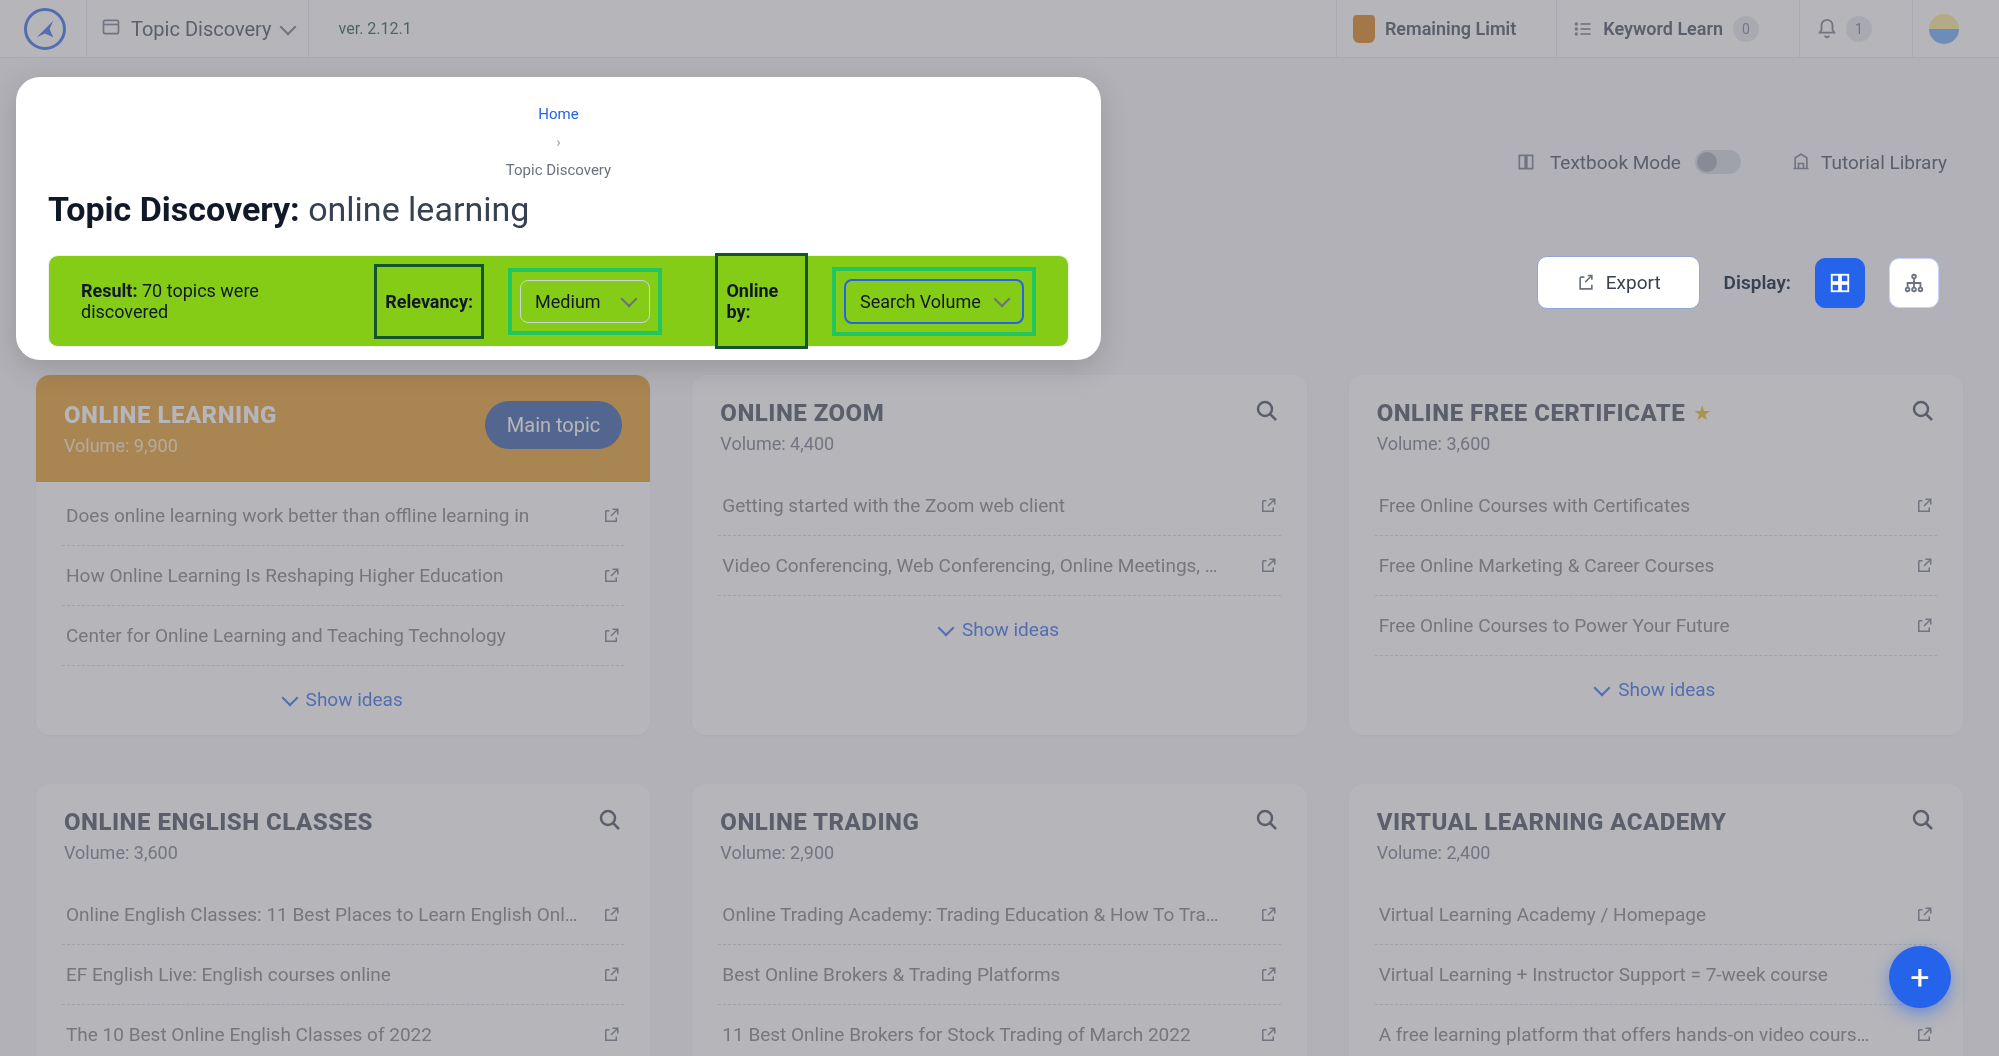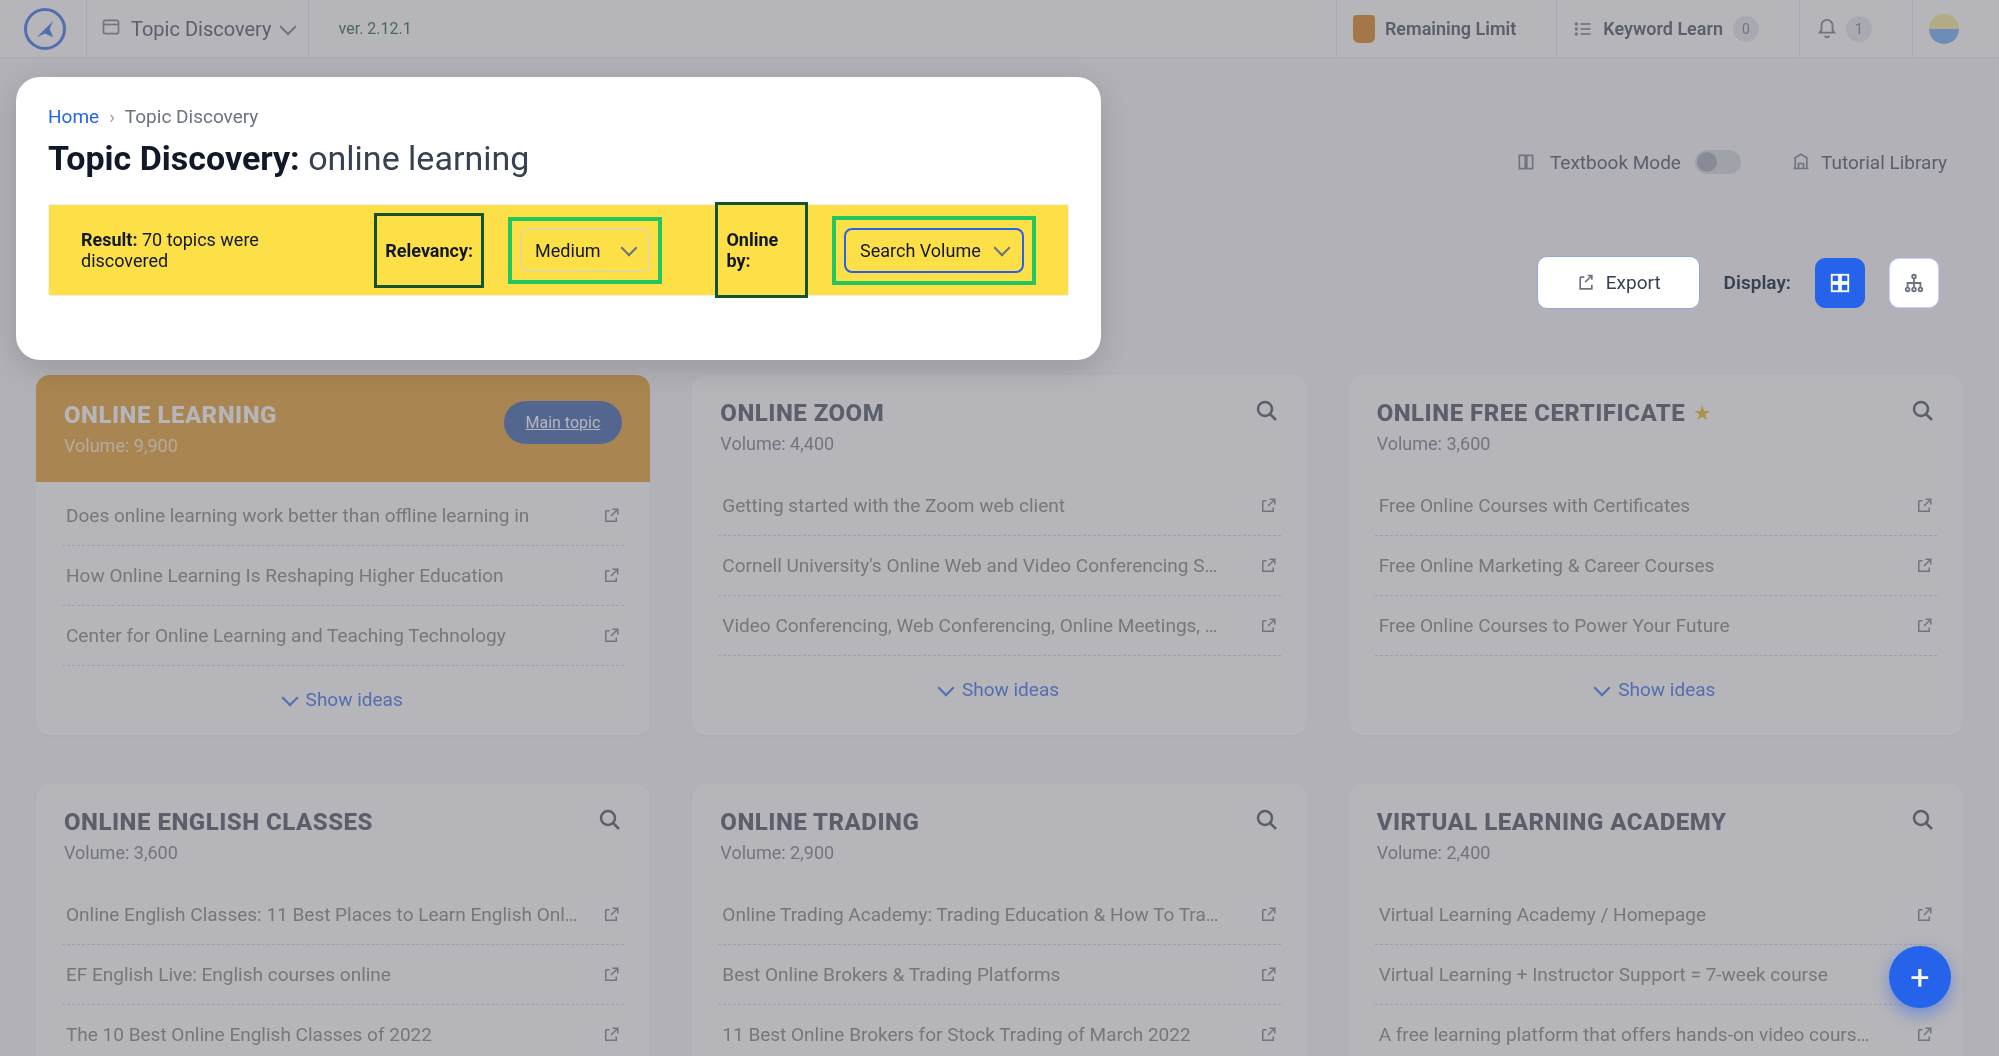--- a/index.html
+++ b/index.html
@@ -19,27 +19,27 @@
 .top-sec .label { font-size: 18px; color: #374151; font-weight: 600; }
 .badge-round { background: #e5e7eb; color: #6b7280; border-radius: 999px; min-width: 26px; height: 26px; display: inline-flex; align-items: center; justify-content: center; font-size: 14px; padding: 0 8px; }
 .remaining-icon { width: 22px; height: 28px; background: #d97706; border-radius: 4px 4px 6px 6px; position: relative; }
 .avatar { width: 30px; height: 30px; border-radius: 50%; background: linear-gradient(#fde68a 50%, #60a5fa 50%); }
 
 
 .dim { position: absolute; inset: 0; background: rgba(120,120,130,0.55); pointer-events: none; }
 
 
 .highlight { position: absolute; left: 16px; top: 77px; width: 1085px; height: 283px; background: #fff; border-radius: 24px; box-shadow: 0 8px 30px rgba(0,0,0,0.15); z-index: 10; padding: 28px 32px 24px; }
-.breadcrumb { font-size: 19px; color: #6b7280; display: flex; align-items: center; gap: 10px; margin-bottom: 10px; }
+.breadcrumb { font-size: 15px; color: #6b7280; display: flex; align-items: center; gap: 10px; margin-bottom: 10px; flex-direction: column; }
 .breadcrumb a { color: #2563eb; text-decoration: none; }
 .bc-sep { color: #9ca3af; }
 .page-title { font-size: 34px; font-weight: 700; color: #111827; margin-bottom: 26px; }
 .page-title .term { font-weight: 400; color: #374151; }
 
-.control-bar { background: #fde047; border: 1px solid #f0f0f0; border-radius: 2px; height: 92px; display: flex; align-items: center; padding: 0 32px; gap: 24px; }
+.control-bar { background: #84cc16; border: 1px solid #f0f0f0; border-radius: 10px; height: 92px; display: flex; align-items: center; padding: 0 32px; gap: 24px; }
 .result-text { font-size: 18px; color: #111827; }
 .result-text .lbl { font-weight: 700; }
 .ctl-label { font-size: 18px; font-weight: 700; color: #111827; }
 .red-box { border: 3px solid #14532d; padding: 24px 8px; display: inline-flex; align-items: center; }
 .green-box { border: 4px solid #22c55e; padding: 8px; display: inline-flex; }
 .select-box { border: 1px solid #cbd5e1; border-radius: 8px; padding: 10px 14px; font-size: 18px; color: #111827; display: flex; align-items: center; gap: 14px; min-width: 130px; justify-content: space-between; }
 .select-box.active { border: 2px solid #2563eb; }
 .chev-down { width: 12px; height: 12px; border-right: 2px solid #6b7280; border-bottom: 2px solid #6b7280; transform: rotate(45deg); margin-top: -4px; }
 .tb-mode { display: flex; align-items: center; gap: 14px; }
 .tb-mode .lbl { font-size: 19px; color: #374151; }
@@ -57,21 +57,21 @@
 
 .grid { position: absolute; left: 36px; right: 36px; top: 375px; display: grid; grid-template-columns: repeat(3, 1fr); gap: 42px; }
 .card { background: #fff; border-radius: 14px; padding: 0 0 24px; box-shadow: 0 1px 3px rgba(0,0,0,0.04); }
 .card-head { padding: 24px 28px 18px; display: flex; align-items: flex-start; justify-content: space-between; }
 .card-head.orange { background: #e59417; border-radius: 14px 14px 0 0; padding-top: 26px; padding-bottom: 26px; }
 .card-title { font-weight: 800; font-size: 24px; color: #374151; letter-spacing: 0.5px; text-transform: uppercase; }
 .card-head.orange .card-title { color: #fff; }
 .card-vol { font-size: 18px; color: #6b7280; margin-top: 6px; }
 .card-head.orange .card-vol { color: #fde7c4; }
 .star { color: #eab308; margin-left: 8px; font-size: 20px; }
-.main-pill { background: #2551a3; color: #fff; border-radius: 999px; padding: 12px 22px; font-size: 16px; text-decoration: underline; }
+.main-pill { background: #2551a3; color: #fff; border-radius: 999px; padding: 12px 22px; font-size: 20px; }
 .list { padding: 4px 26px 0; }
 .row-item { display: flex; align-items: center; justify-content: space-between; padding: 18px 4px; border-bottom: 1px dashed #d1d5db; font-size: 19px; color: #737373; }
 .row-item .txt { white-space: nowrap; overflow: hidden; text-overflow: ellipsis; max-width: calc(100% - 30px); }
 .show-ideas { text-align: center; margin-top: 22px; color: #2563eb; font-size: 19px; display: flex; align-items: center; justify-content: center; gap: 10px; }
 
 
 .grid2 { position: absolute; left: 36px; right: 36px; top: 784px; display: grid; grid-template-columns: repeat(3, 1fr); gap: 42px; }
 
 
 .fab { position: absolute; right: 48px; bottom: 48px; width: 62px; height: 62px; border-radius: 50%; background: #2563eb; color: #fff; font-size: 34px; display: flex; align-items: center; justify-content: center; box-shadow: 0 6px 16px rgba(37,99,235,0.5); z-index: 5; }
@@ -221,26 +221,20 @@
         </svg>
     </div>
     <div class="list">
       <div class="row-item">
           <span class="txt">Getting started with the Zoom web client</span>
           <svg class="ext-svg" viewBox="0 0 24 24">
             <path d="M14 3h7v7M21 3l-9 9M5 5h5M5 5v14h14v-5"></path>
           </svg>
         </div>
       <div class="row-item">
-          <span class="txt">Cornell University's Online Web and Video Conferencing S…</span>
-          <svg class="ext-svg" viewBox="0 0 24 24">
-            <path d="M14 3h7v7M21 3l-9 9M5 5h5M5 5v14h14v-5"></path>
-          </svg>
-        </div>
-      <div class="row-item">
           <span class="txt">Video Conferencing, Web Conferencing, Online Meetings, …</span>
           <svg class="ext-svg" viewBox="0 0 24 24">
             <path d="M14 3h7v7M21 3l-9 9M5 5h5M5 5v14h14v-5"></path>
           </svg>
         </div>
     </div>
     <div class="show-ideas">
         <span class="chev-down" style="border-color:#2563eb;"></span>
         <span>Show ideas</span>
       </div>

